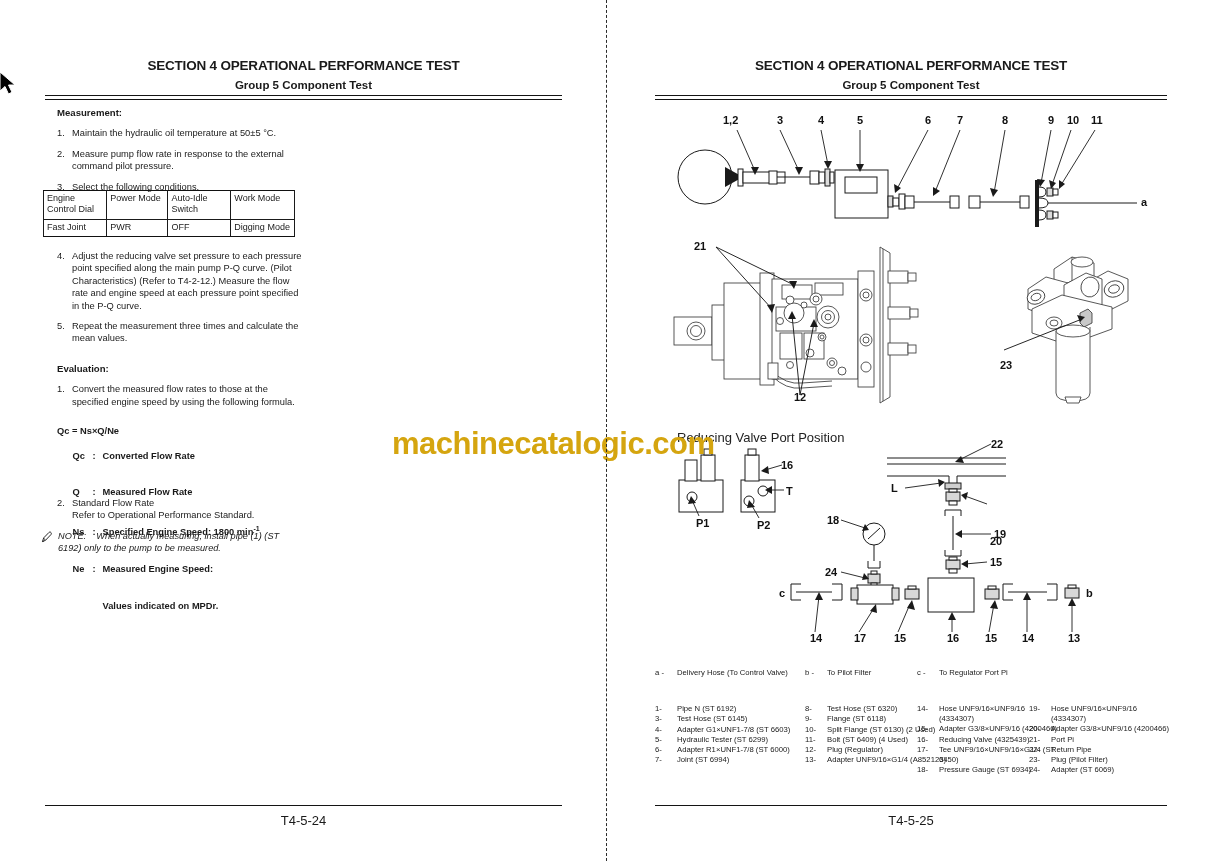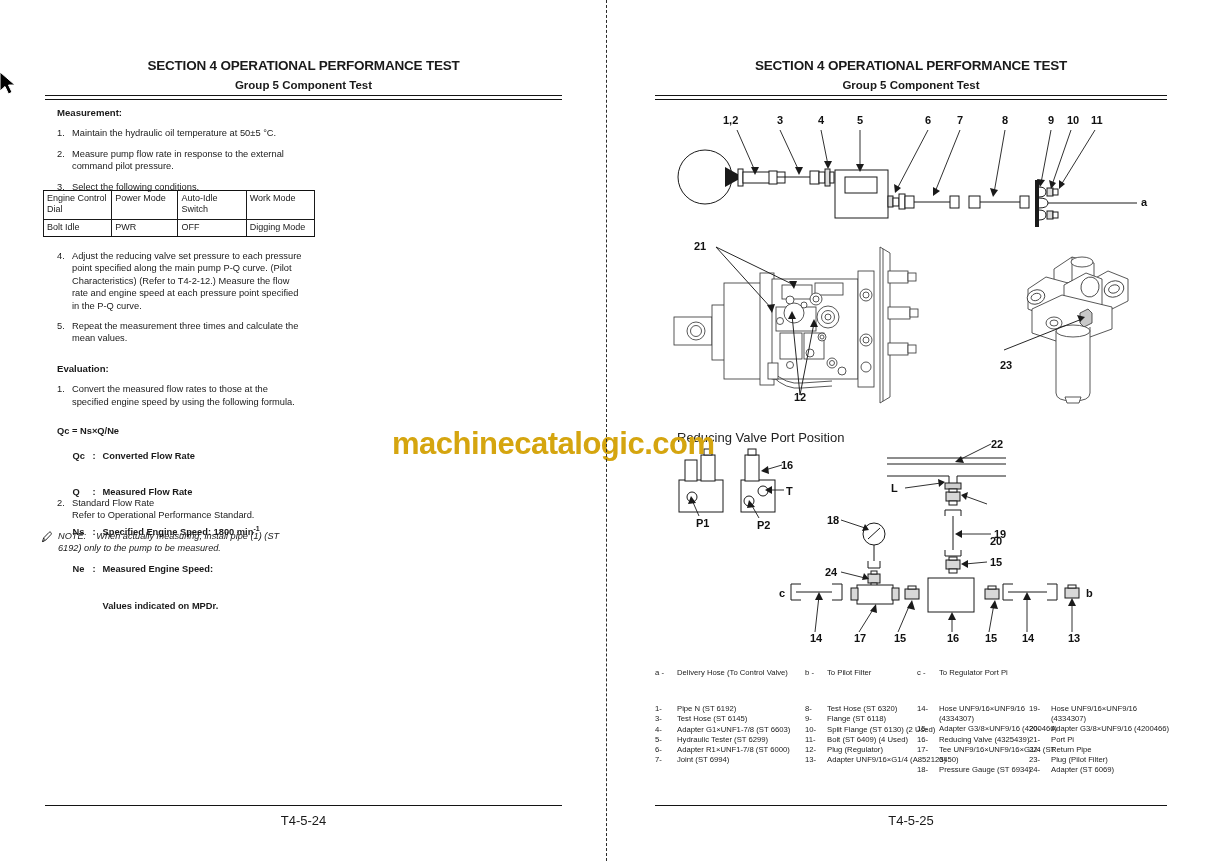--- a/index.html
+++ b/index.html
@@ -216,32 +216,32 @@
         <span class="num">2.</span>
         <span>Measure pump flow rate in response to the external command pilot pressure.</span>
       </li>
       <li>
         <span class="num">3.</span>
         <span>Select the following conditions.</span>
       </li>
     </ol>
   </div>
 
-  <table class="cond" style="left:43px; top:190px; width:272px;">
+  <table class="cond" style="left:43px; top:190px; width:252px;">
     <thead>
       <tr>
         <td style="width:62px">Engine Control Dial</td>
         <td style="width:60px">Power Mode</td>
         <td style="width:62px">Auto-Idle Switch</td>
         <td style="width:62px">Work Mode</td>
       </tr>
     </thead>
     <tbody>
       <tr>
-        <td>Bolt Idle</td>
+        <td>Fast Joint</td>
         <td>PWR</td>
         <td>OFF</td>
         <td>Digging Mode</td>
       </tr>
     </tbody>
   </table>
 
   <div class="body-text" style="left:57px; top:250px; width:250px;">
     <ol class="steps">
       <li>

